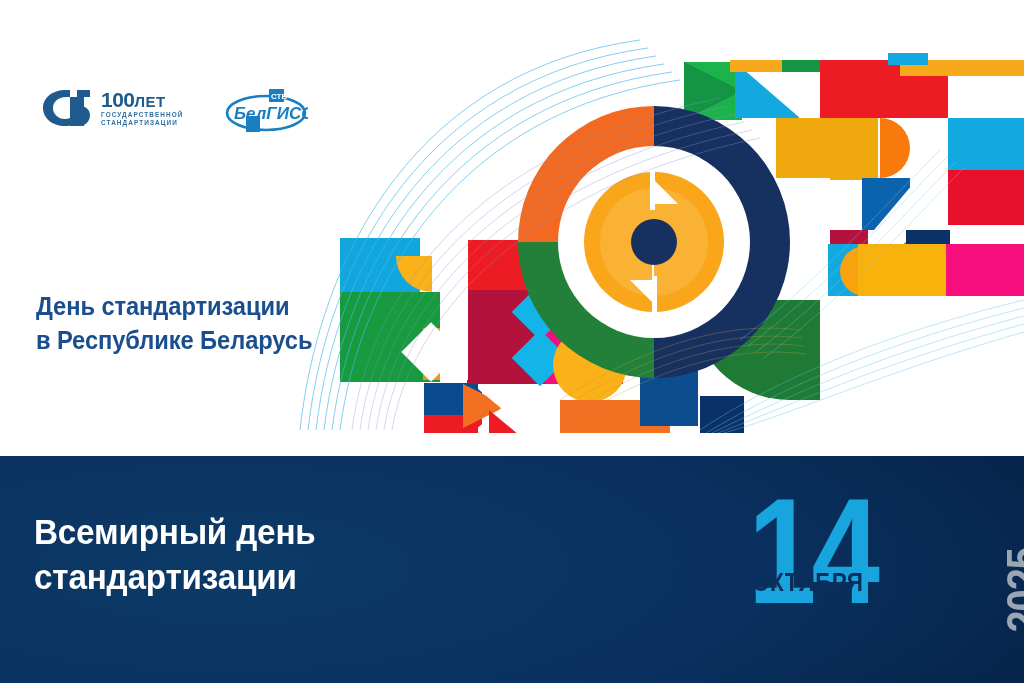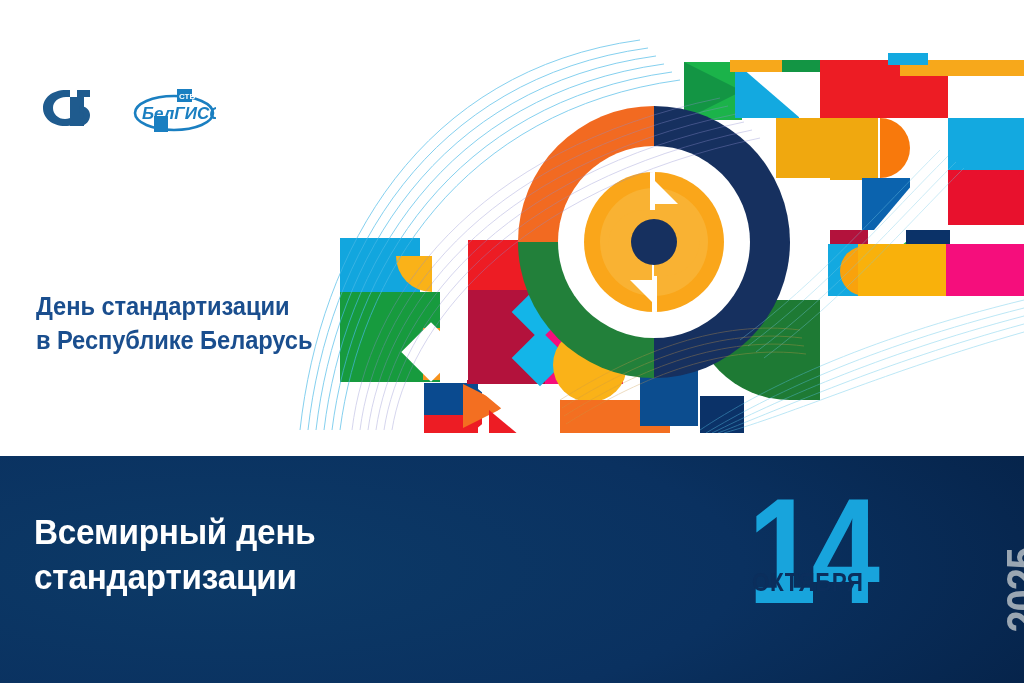--- a/index.html
+++ b/index.html
@@ -213,20 +213,27 @@
 
     <div class="logos">
 
       <div class="logo-stb">
         <svg class="stb-mark" viewBox="0 0 52 40">
           <path d="M26 2 C12 2 3 10 3 20 C3 30 12 38 25 38 C31 38 36 36 39 33 L33 28 C31 30 28 31 25 31 C18 31 13 26 13 20 C13 14 18 9 26 9 L30 9 L30 2 Z" fill="#1F5B8E"></path>
           <path d="M30 9 L30 38 L37 38 L37 9 Z" fill="#1F5B8E"></path>
           <path d="M37 2 L50 2 L50 9 L44 9 L44 38 L37 38 Z" fill="#1F5B8E"></path>
           <path d="M40 18 C46 18 50 22 50 27 C50 33 46 38 39 38 L39 31 C42 31 44 30 44 27 C44 25 42 24 39 24 Z" fill="#1F5B8E"></path>
         </svg>
+        <div class="stb-text">
+          <div class="stb-100">
+            <span>100</span><span class="lt">ЛЕТ</span>
+          </div>
+          <div class="stb-sub">ГОСУДАРСТВЕННОЙ</div>
+          <div class="stb-sub2">СТАНДАРТИЗАЦИИ</div>
+        </div>
       </div>
 
       <svg class="logo-belgiss" viewBox="0 0 84 52">
         <ellipse cx="42" cy="31" rx="39" ry="17" fill="none" stroke="#1A7FC1" stroke-width="2.6"></ellipse>
         <rect x="45" y="7" width="15" height="13" fill="#1A7FC1"></rect>
         <text x="47" y="17" font-family="Liberation Sans, sans-serif" font-size="8" font-weight="700" fill="#ffffff">СТБ</text>
         <rect x="22" y="34" width="14" height="16" fill="#1A7FC1"></rect>
         <text x="10" y="37" font-family="Liberation Sans, sans-serif" font-size="17" font-weight="700" font-style="italic" fill="#1A7FC1">БелГИСС</text>
       </svg>
 

